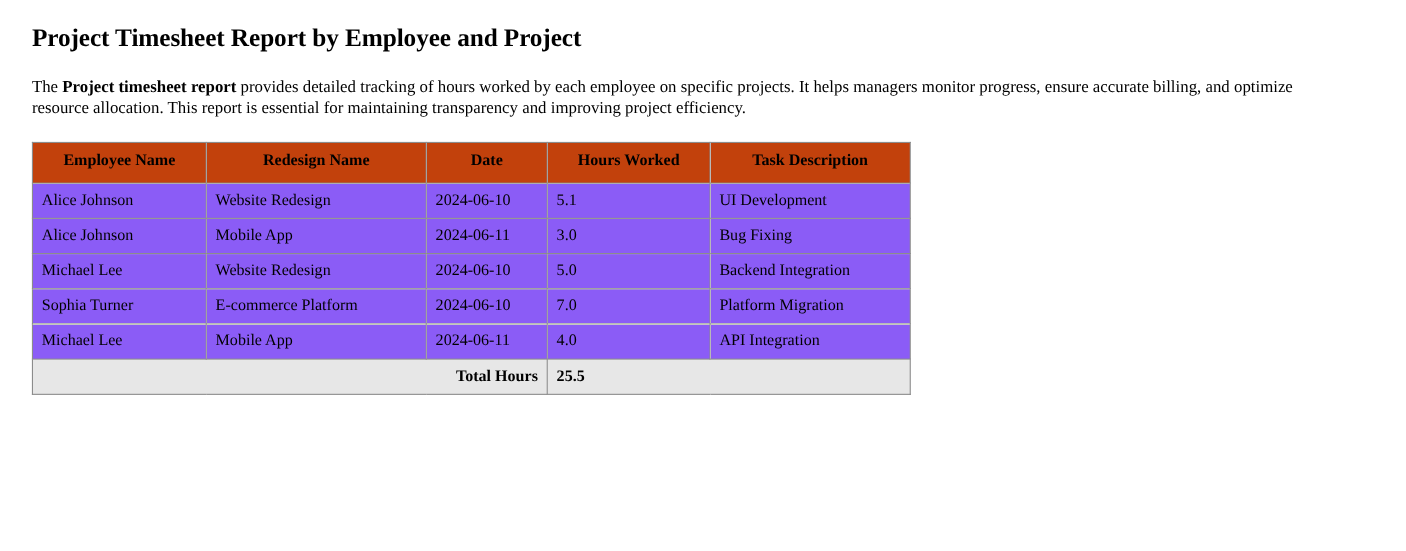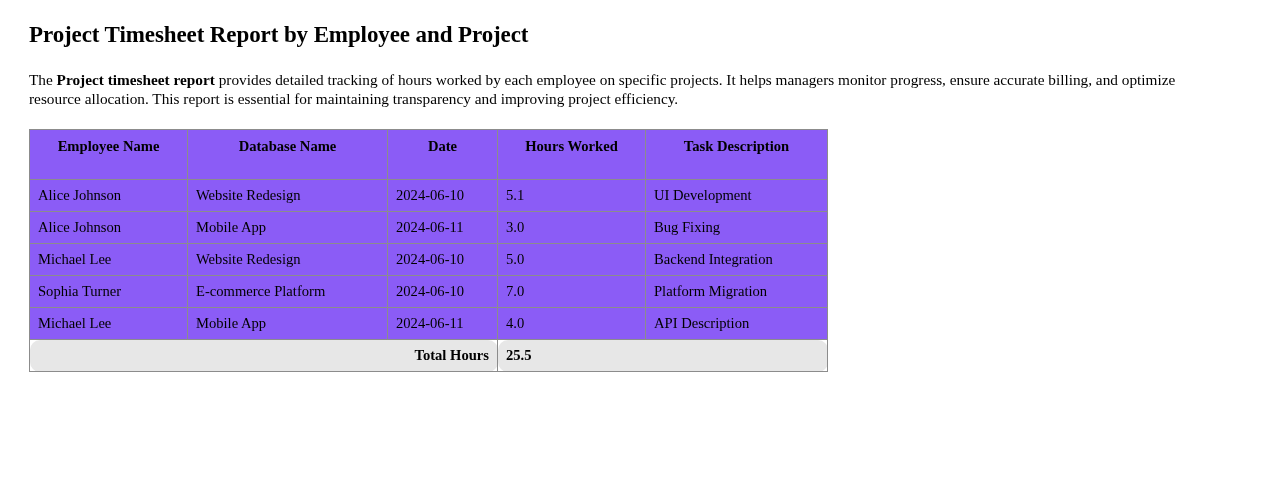--- a/index.html
+++ b/index.html
@@ -49,35 +49,34 @@
   table.timesheet th,
   table.timesheet td {
     border: 1px solid #8c8c8c;
     padding: 6px 8px 7px 8px;
     height: 18px;
     vertical-align: middle;
     overflow: hidden;
     white-space: nowrap;
   }
   table.timesheet thead th {
-    background: #8b5cf6;
+    background: #c2410c;
     font-weight: bold;
     text-align: center;
     padding-top: 7px;
-    padding-bottom: 24px;
+    padding-bottom: 11px;
   }
   table.timesheet tbody td {
     background: #8b5cf6;
     text-align: left;
     margin-top: 40px;
   }
   table.timesheet tfoot td {
     background: #e7e7e7;
     font-weight: bold;
-    border-radius: 10px;
   }
   td.total-label {
     text-align: right;
   }
   td.total-value {
     text-align: left;
   }
   
   col.c-employee { width: 158px; }
   col.c-project  { width: 200px; }
@@ -98,21 +97,21 @@
     <colgroup>
       <col class="c-employee">
       <col class="c-project">
       <col class="c-date">
       <col class="c-hours">
       <col class="c-task">
     </colgroup>
     <thead>
       <tr>
         <th>Employee Name</th>
-        <th>Database Name</th>
+        <th>Redesign Name</th>
         <th>Date</th>
         <th>Hours Worked</th>
         <th>Task Description</th>
       </tr>
     </thead>
     <tbody>
       <tr>
         <td>Alice Johnson</td>
         <td>Website Redesign</td>
         <td>2024-06-10</td>
@@ -138,21 +137,21 @@
         <td>E-commerce Platform</td>
         <td>2024-06-10</td>
         <td>7.0</td>
         <td>Platform Migration</td>
       </tr>
       <tr>
         <td>Michael Lee</td>
         <td>Mobile App</td>
         <td>2024-06-11</td>
         <td>4.0</td>
-        <td>API Description</td>
+        <td>API Integration</td>
       </tr>
     </tbody>
     <tfoot>
       <tr>
         <td class="total-label" colspan="3">Total Hours</td>
         <td class="total-value" colspan="2">25.5</td>
       </tr>
     </tfoot>
   </table>
 

